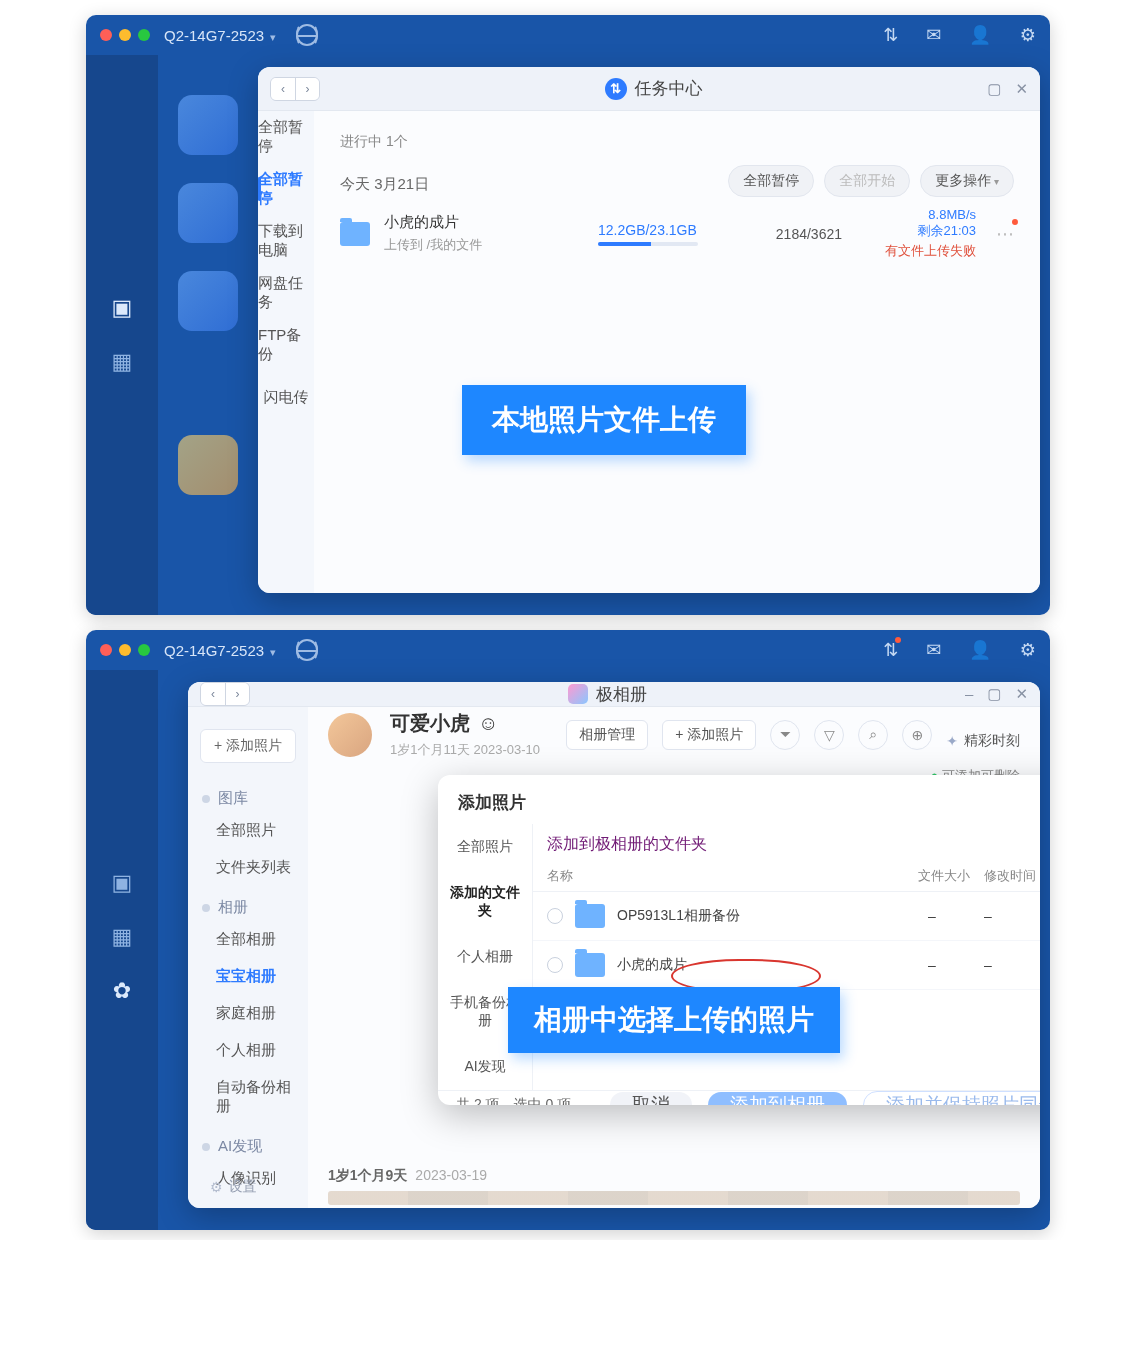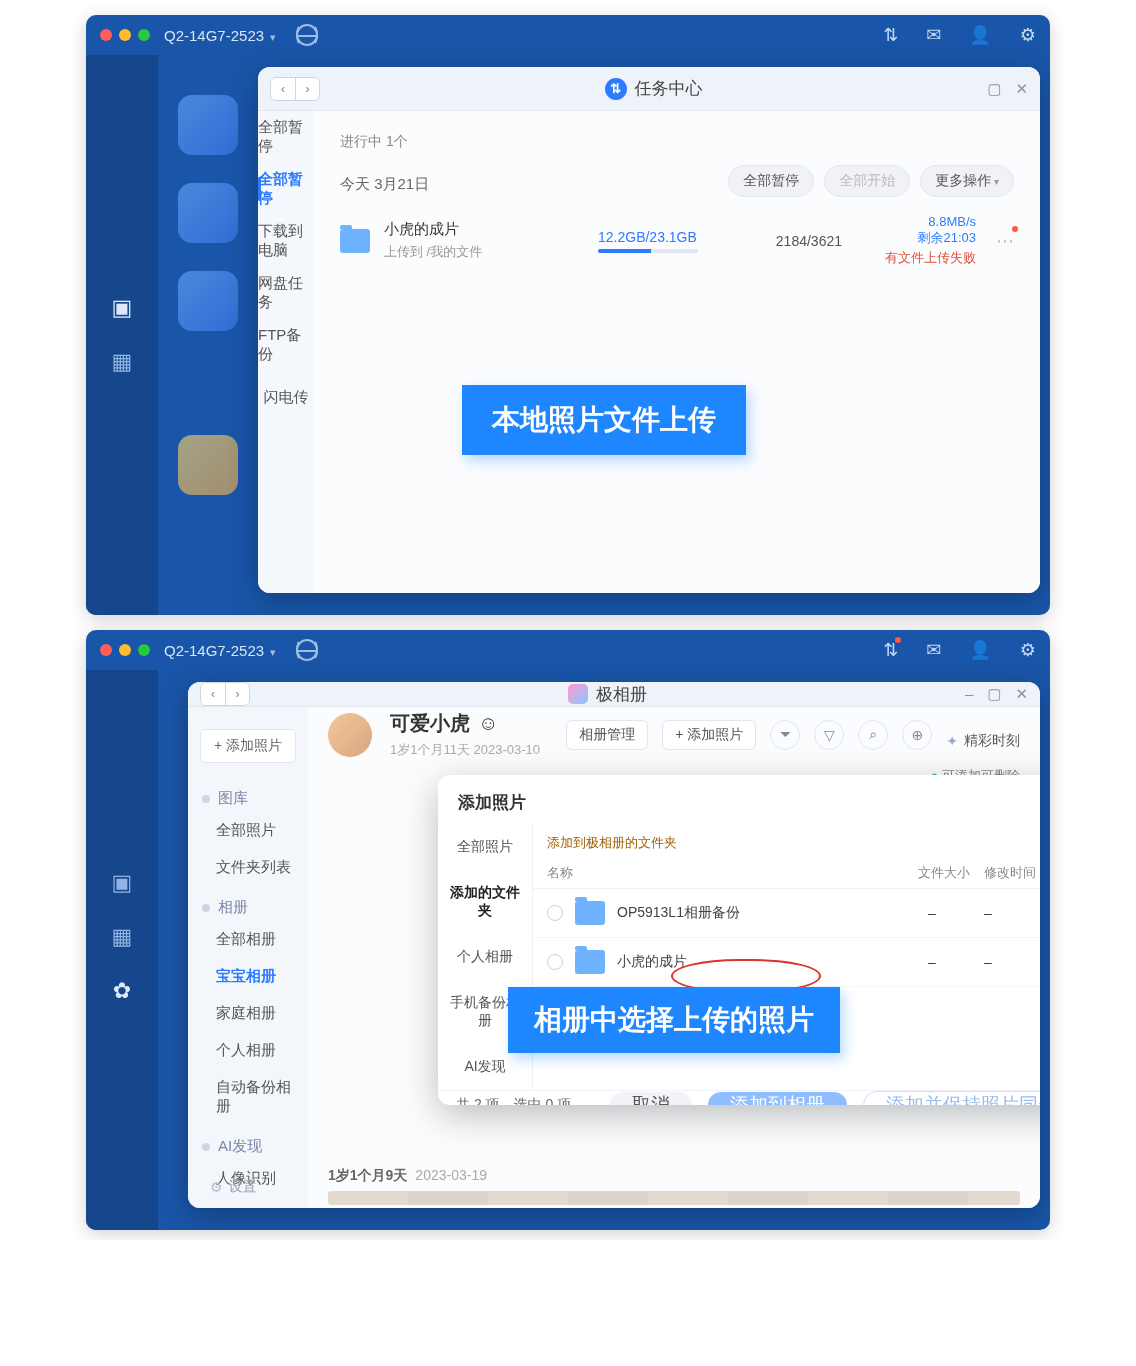--- a/index.html
+++ b/index.html
@@ -40,21 +40,21 @@
   .msitem{height:52px;display:flex;align-items:center;justify-content:center;font-size:15px;color:#555}
   .msitem.active{color:#2e7bff;font-weight:600;position:relative}
   .msitem.active::before{content:"";position:absolute;left:0;top:14px;bottom:14px;width:3px;background:#2e7bff;border-radius:2px}
   .mcontent{flex:1;padding:22px 26px;background:#fbfcfe;position:relative}
   .mh1{font-size:20px;color:#333;margin-bottom:12px}
   .mh-sub{font-size:14px;color:#888;margin-bottom:14px}
   .actions-row{position:absolute;right:26px;top:54px;display:flex;gap:10px;align-items:center}
   .pillbtn{padding:6px 14px;border-radius:16px;font-size:14px;background:#f0f2f6;color:#555;border:1px solid #e2e6ee}
   .pillbtn.disabled{color:#bbb}
   .pillbtn.drop::after{content:" ▾";font-size:10px;color:#999}
-  .date-grp{font-size:15px;color:#666;margin-top:24px;margin-bottom:14px}
+  .date-grp{font-size:15px;color:#666;margin-top:24px;margin-bottom:7px}
   .task-row{display:flex;align-items:center;gap:14px;padding:6px 0;position:relative}
   .fold-ic{width:30px;height:24px;background:#6fb3ff;border-radius:3px;position:relative}
   .fold-ic::before{content:"";position:absolute;top:-4px;left:0;width:12px;height:4px;background:#6fb3ff;border-radius:2px 2px 0 0}
   .task-name{flex:0 0 200px}
   .tn1{font-size:15px;color:#333}
   .tn2{font-size:13px;color:#999;margin-top:4px}
   .prog-col{flex:0 0 130px}
   .prog-txt{font-size:14px;color:#2e7bff;margin-bottom:4px}
   .prog-bar{width:100px;height:4px;background:#e2e8f3;border-radius:3px;overflow:hidden}
   .prog-fill{height:100%;width:53%;background:#2e7bff}
@@ -92,21 +92,21 @@
   .settings-bot{position:absolute;bottom:12px;left:22px;font-size:14px;color:#97a0b3;display:flex;align-items:center;gap:6px}
   .settings-bot::before{content:"⚙";color:#b4bdcf}
 
   .dialog{position:absolute;left:130px;top:68px;width:660px;height:330px;background:#fff;border-radius:12px;box-shadow:0 10px 36px rgba(0,0,0,.25);display:flex;flex-direction:column;overflow:hidden;z-index:5}
   .dlg-title{padding:16px 20px 10px;font-size:17px;font-weight:600;color:#333}
   .dlg-body{flex:1;display:flex}
   .dlg-tabs{width:95px;border-right:1px solid #eef1f6}
   .dlg-tab{padding:14px 10px;font-size:14px;color:#555;text-align:center}
   .dlg-tab.active{color:#222;font-weight:600}
   .dlg-list{flex:1;display:flex;flex-direction:column}
-  .crumb{padding:10px 14px 6px;font-size:13px;color:#a16207}
+  .crumb{padding:10px 14px 6px;font-size:16px;color:#701a75}
   .cols{display:flex;padding:6px 14px;font-size:13px;color:#888;border-bottom:1px solid #eef1f6}
   .col-n{flex:1}.col-s{width:80px;text-align:center}.col-m{width:100px}
   .drow{display:flex;align-items:center;padding:12px 14px;font-size:14px;color:#444;gap:12px;border-bottom:1px solid #f4f6fa}
   .radio{width:16px;height:16px;border:1.5px solid #c9d1de;border-radius:50%}
   .highlight-oval{position:absolute;left:233px;top:184px;width:150px;height:34px;border:2px solid #d9362f;border-radius:50%/55%;pointer-events:none}
   .dlg-foot{height:54px;border-top:1px solid #eef1f6;display:flex;align-items:center;padding:0 18px;gap:16px}
   .foot-info{font-size:14px;color:#666;flex:1}
   .btn{padding:0 22px;border-radius:18px;font-size:19px}
   .btn-cancel{background:#f1f3f8;color:#555}
   .btn-primary{background:#8fbeff;color:#fff}

